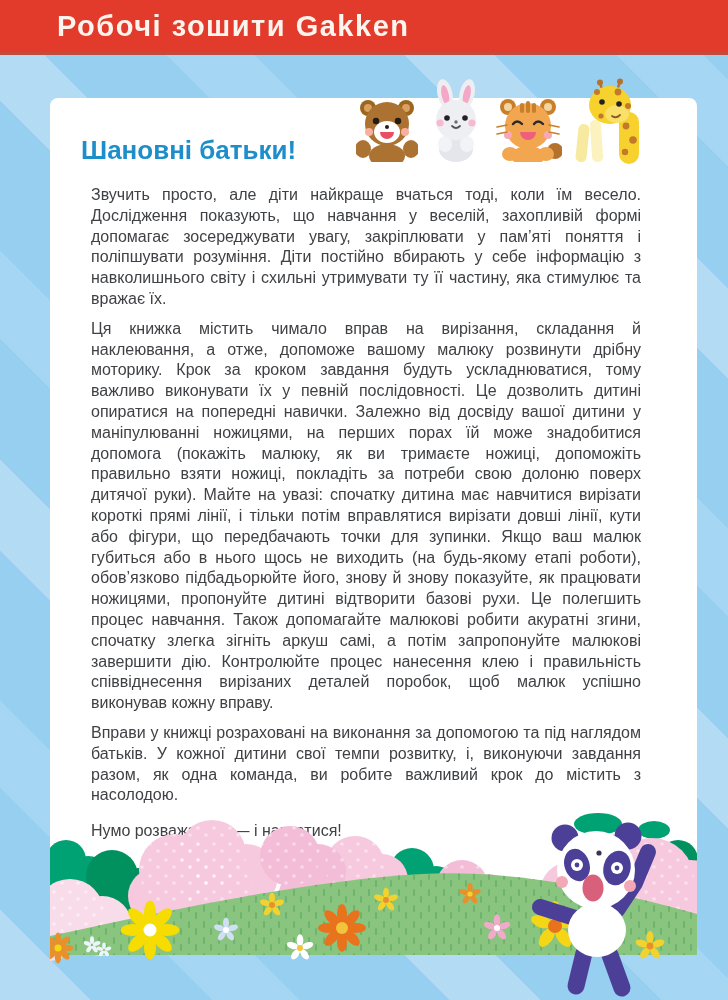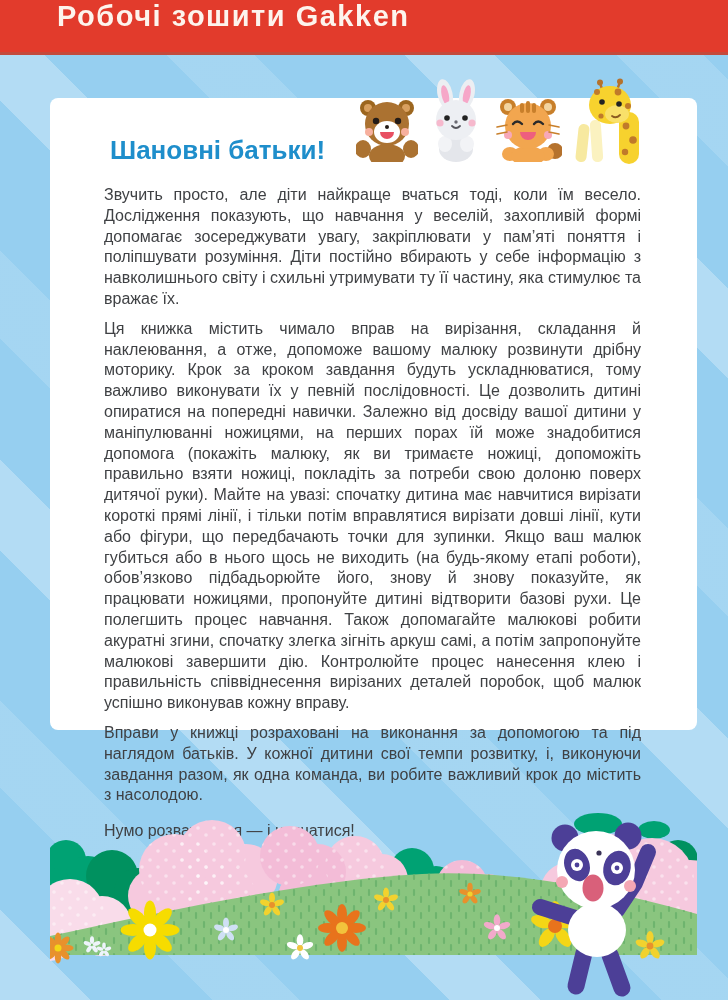--- a/index.html
+++ b/index.html
@@ -13,36 +13,36 @@
       repeating-linear-gradient(45deg,
         rgba(255,255,255,.28) 0 64px,
         rgba(255,255,255,0) 64px 150px,
         rgba(255,255,255,.14) 150px 212px,
         rgba(255,255,255,0) 212px 318px),
       #96cff0;
   }
   .topbar{
     position:absolute;top:0;left:0;right:0;height:52px;
     background:#e23b2c;border-bottom:3px solid #c44a3c;
-    display:flex;z-index:3;
+    display:flex;align-items:center;z-index:3;
   }
   .topbar-title{
     color:#fdf4ed;font-size:29px;font-weight:bold;letter-spacing:1.5px;
     padding-left:57px;white-space:nowrap;
   }
   .card{
-    position:absolute;left:50px;top:98px;width:647px;height:632px;
+    position:absolute;left:50px;top:98px;width:647px;height:857px;
     background:#ffffff;border-radius:8px;box-sizing:border-box;
-    padding:37px 56px 0 54px;z-index:1;
+    padding:37px 56px 0 25px;z-index:1;
   }
   .heading{
     margin:0 0 19px 6px;font-size:26px;font-weight:bold;color:#1e8ecb;
   }
   .card p{
-    margin:0 0 9px 0;font-size:16px;line-height:1.3;color:#3f4144;
+    margin:0 0 9px 16px;font-size:16px;line-height:1.3;color:#3f4144;
     text-align:justify;
   }
   .closing{margin-top:15px !important;text-align:left !important;}
   .animals{
     position:absolute;left:356px;top:72px;height:90px;z-index:2;
     display:flex;align-items:flex-end;gap:9px;
   }
   .scene{position:absolute;left:50px;top:808px;width:647px;height:192px;z-index:2;}
 </style>
 </head>

